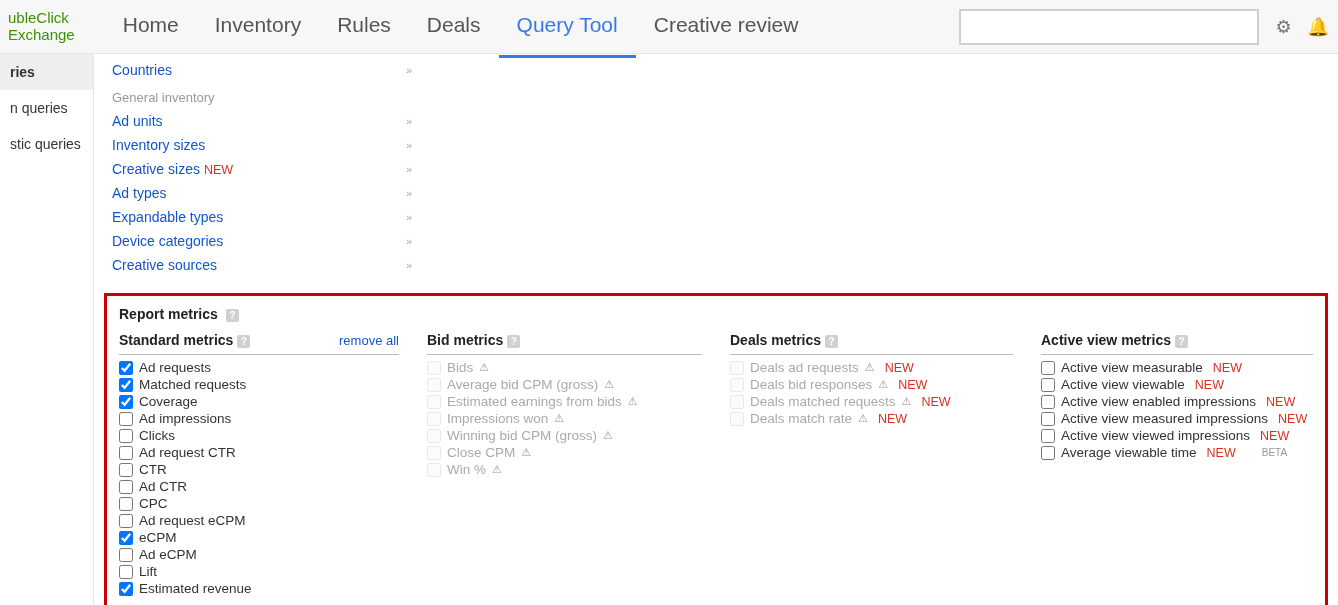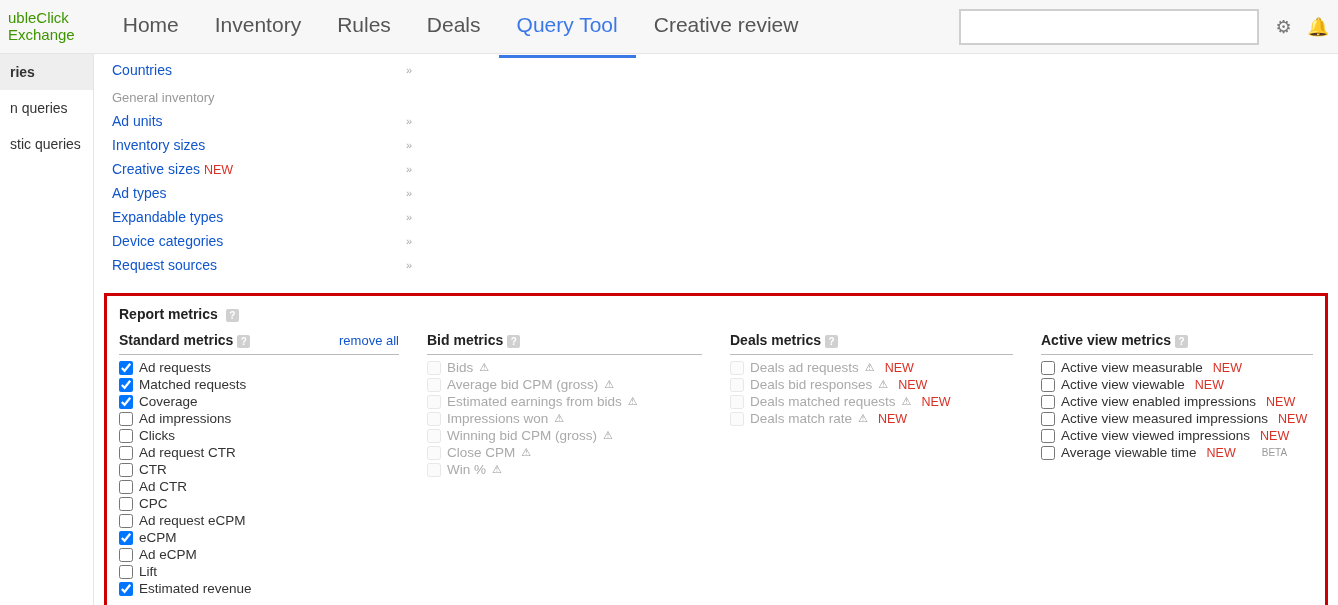--- a/index.html
+++ b/index.html
@@ -108,21 +108,21 @@
         </div>
         <div class="dim-row">
           <span class="dim-link">Expandable types</span>
           <span class="dim-arrow">»</span>
         </div>
         <div class="dim-row">
           <span class="dim-link">Device categories</span>
           <span class="dim-arrow">»</span>
         </div>
         <div class="dim-row">
-          <span class="dim-link">Request sources</span>
+          <span class="dim-link">Creative sources</span>
           <span class="dim-arrow">»</span>
         </div>
       </div>
 
     <div class="metrics-wrap">
       <div class="metrics-header">
         <span>Report metrics</span>
         <span class="help-icon">?</span>
       </div>
       <div class="metrics-cols" id="metrics-cols">

